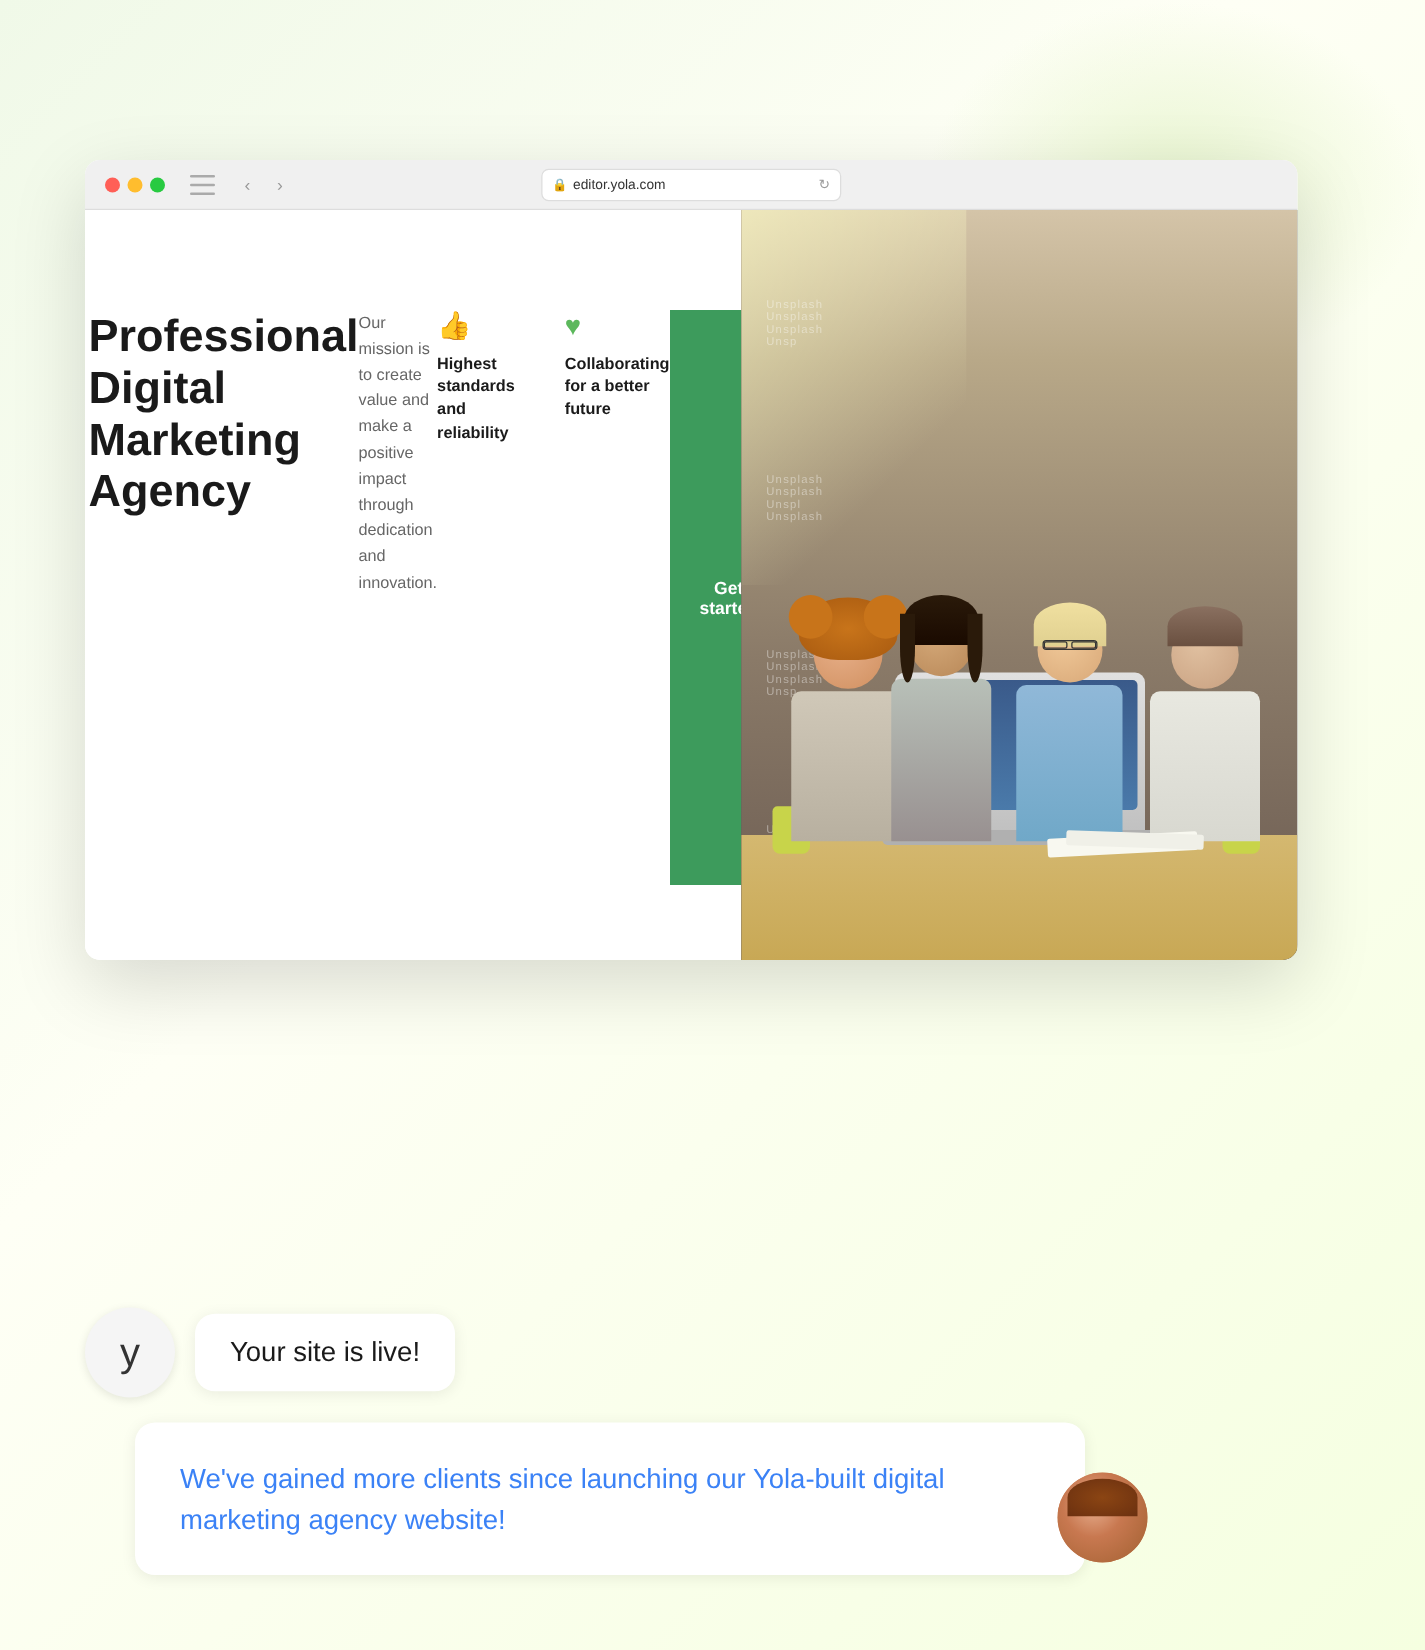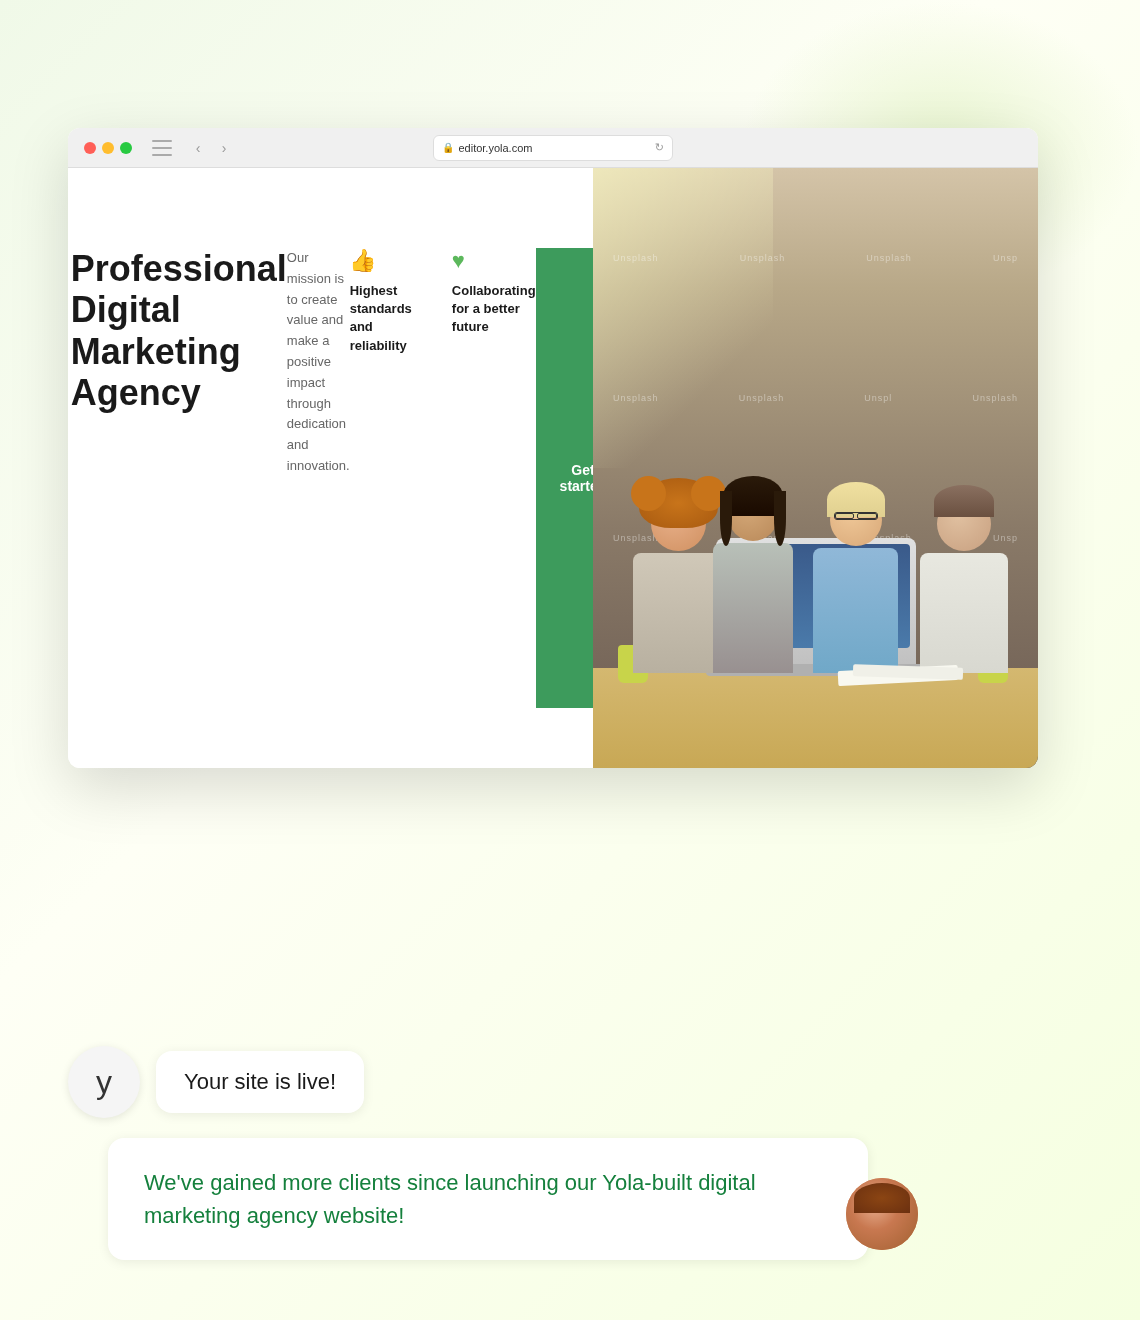--- a/index.html
+++ b/index.html
@@ -216,21 +216,22 @@
       top: 0; left: 0; right: 0; bottom: 0;
       display: flex;
       flex-direction: column;
       justify-content: space-around;
       padding: 20px;
       pointer-events: none;
     }
 
     .watermark-row {
       display: flex;
-      justify-content: space-between;
+      justify-content: flex-end;
+      flex-direction: column;
     }
 
     .watermark {
       font-size: 9px;
       color: rgba(255,255,255,0.4);
       font-family: sans-serif;
       letter-spacing: 1px;
     }
 
     
@@ -357,21 +358,21 @@
       justify-content: flex-start;
       padding-left: 40px;
     }
 
     .chat-bubble-text-right {
       background: #fff;
       border-radius: 16px;
       padding: 28px 36px;
       font-size: 22px;
       font-weight: 400;
-      color: #15803d;
+      color: #3b82f6;
       line-height: 1.5;
       box-shadow: 0 2px 12px rgba(0,0,0,0.08);
       max-width: 760px;
       position: relative;
     }
 
     .user-avatar {
       position: absolute;
       right: -50px;
       bottom: 10px;

